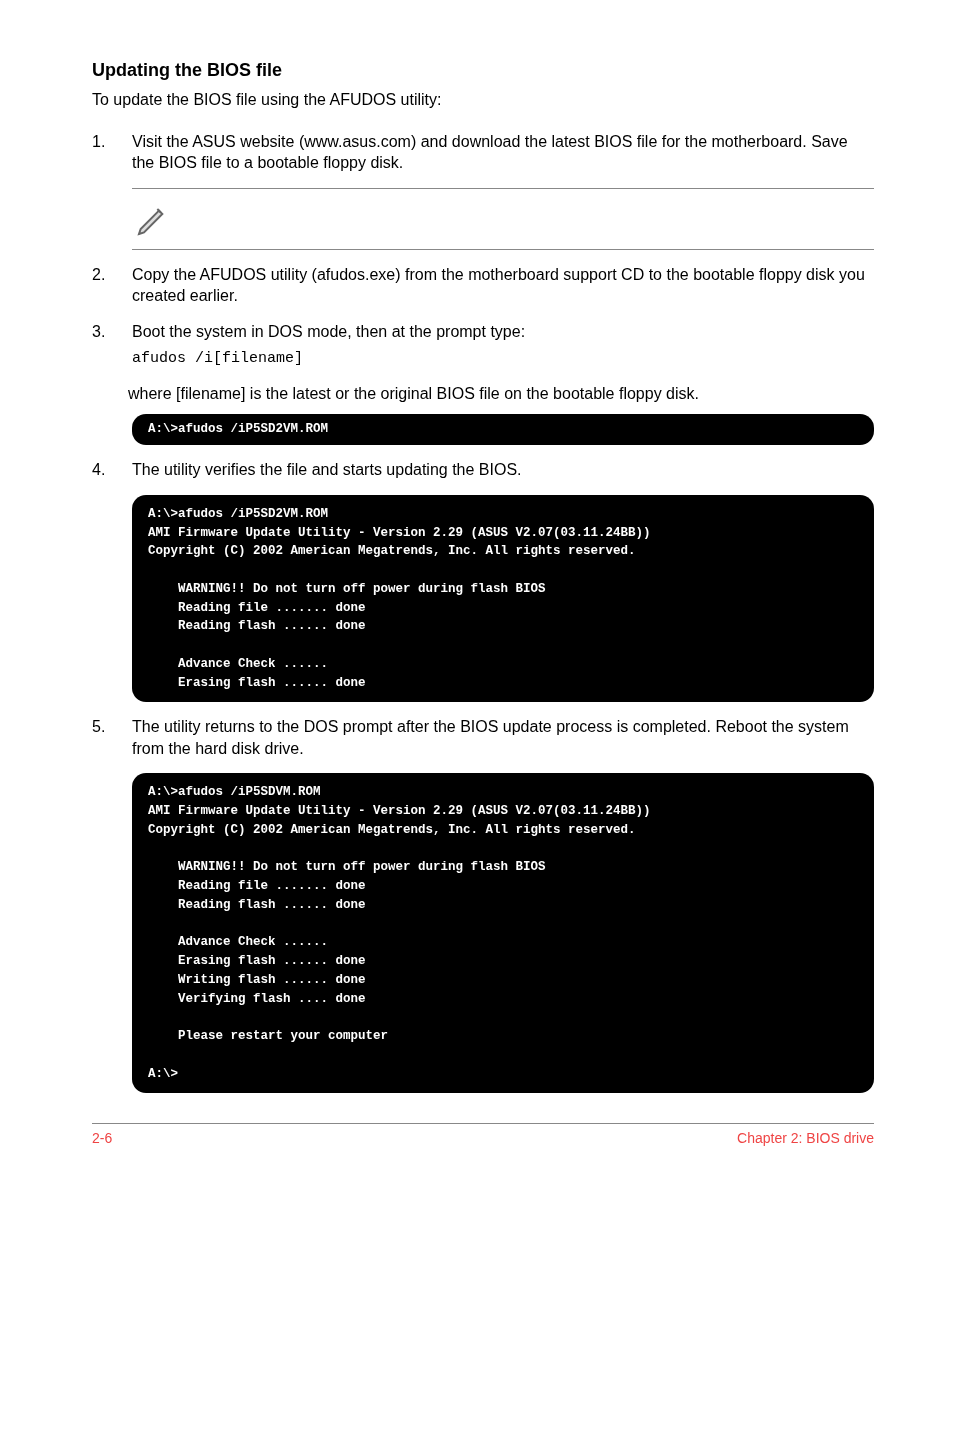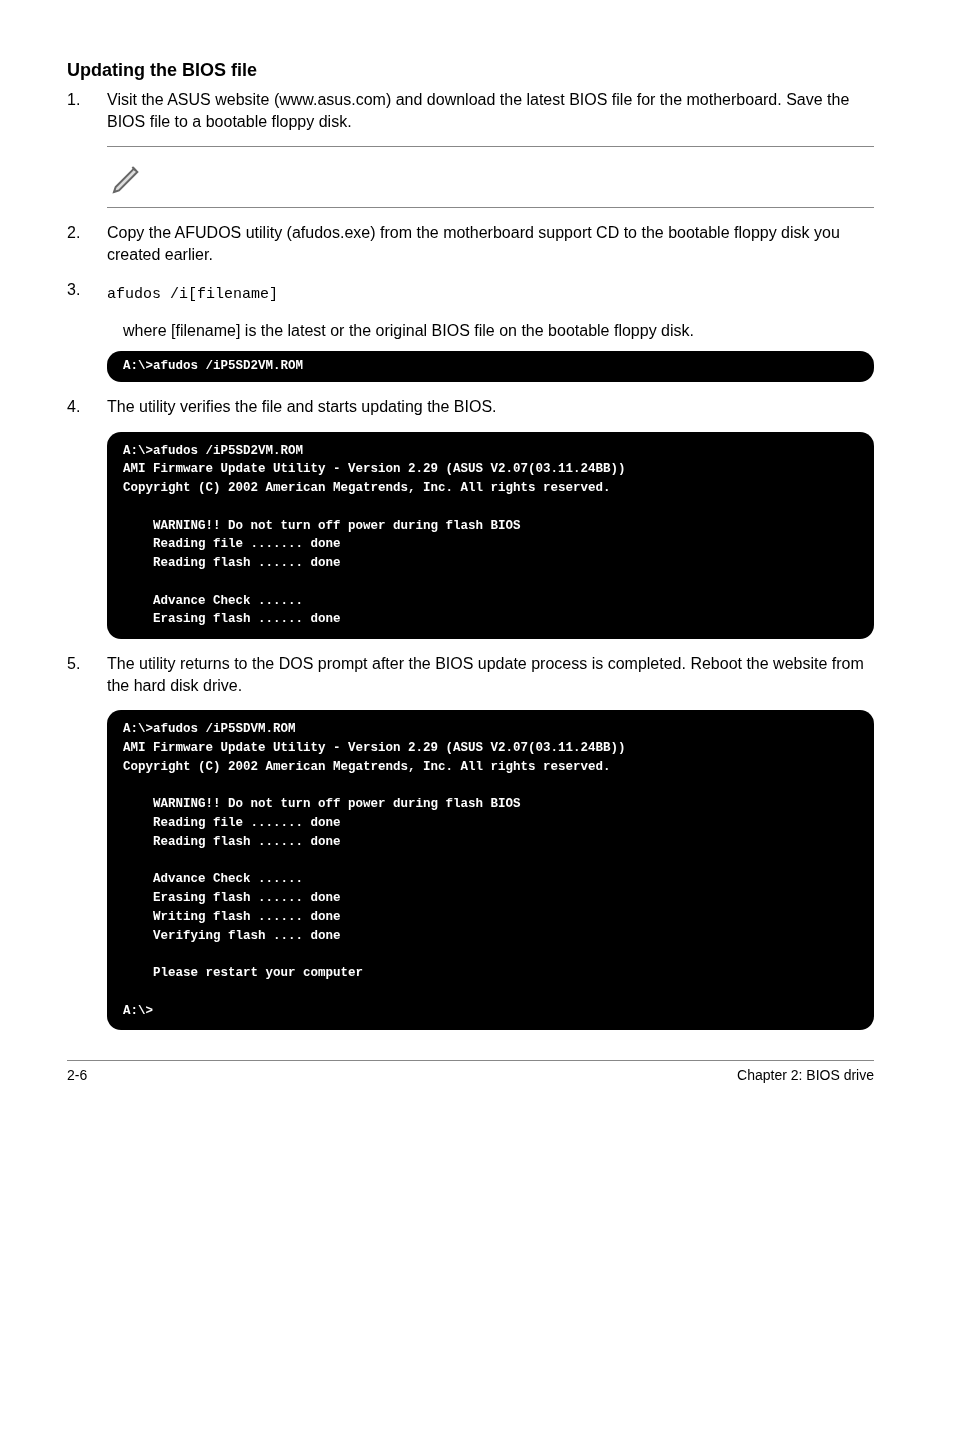--- a/index.html
+++ b/index.html
@@ -4,21 +4,21 @@
 <style>
   body {
     margin: 0;
     padding: 0;
     background: #ffffff;
     font-family: Arial, Helvetica, sans-serif;
     color: #000;
     width: 954px;
   }
   .page {
-    padding: 60px 80px 30px 67px;
+    padding: 60px 80px 30px 92px;
   }
   h3 {
     font-size: 18px;
     font-weight: bold;
     margin: 0 0 8px 0;
   }
   .intro {
     font-size: 16px;
     margin: 0 0 20px 0;
     line-height: 1.35;
@@ -65,21 +65,21 @@
   .callout.warn .icon svg { color:#f5b400; }
   .callout.note .icon svg { color:#888; }
   .mono {
     font-family: "Courier New", monospace;
     font-weight: normal;
     font-size: 15px;
     white-space: pre;
     margin-top: 6px;
   }
   .indent-para {
-    margin-left: 56px;
+    margin-left: 36px;
     font-size: 16px;
     line-height: 1.35;
     margin-bottom: 10px;
     margin-top:10px;
   }
   .terminal {
     background: #000;
     color: #fff;
     font-family: "Courier New", monospace;
     font-size: 12.5px;
@@ -93,29 +93,30 @@
   .terminal.small {
     padding: 6px 16px;
   }
   .footer {
     border-top: 1px solid #888;
     margin-top: 30px;
     padding-top: 6px;
     display: flex;
     justify-content: space-between;
     font-size: 14px;
-    color: #000000;
+    color: #ef4444;
   }
 </style>
 </head>
 <body>
 
 <div class="page">
 
   <h3>Updating the BIOS file</h3>
+  <p class="intro">To update the BIOS file using the AFUDOS utility:</p>
 
   <ol class="main-list">
     <li>
       <span class="num">1.</span>
       <span class="body">Visit the ASUS website (www.asus.com) and download the latest BIOS file for the motherboard. Save the BIOS file to a bootable floppy disk.</span>
     </li>
   </ol>
 
   <div class="callout note">
     <span class="icon">
@@ -127,20 +128,21 @@
   </div>
 
   <ol class="main-list">
     <li>
       <span class="num">2.</span>
       <span class="body">Copy the AFUDOS utility (afudos.exe) from the motherboard support CD to the bootable floppy disk you created earlier.</span>
     </li>
     <li>
       <span class="num">3.</span>
       <span class="body">
+        <span>Boot the system in DOS mode, then at the prompt type:</span>
         <div class="mono">afudos /i[filename]</div>
       </span>
     </li>
   </ol>
 
   <p class="indent-para">where [filename] is the latest or the original BIOS file on the bootable floppy disk.</p>
 
   <div class="terminal small">A:\&gt;afudos /iP5SD2VM.ROM</div>
 
   <ol class="main-list">
@@ -158,21 +160,21 @@
     Reading file ....... done
     Reading flash ...... done
 
     Advance Check ......
     Erasing flash ...... done</div>
 
 
   <ol class="main-list">
     <li>
       <span class="num">5.</span>
-      <span class="body">The utility returns to the DOS prompt after the BIOS update process is completed. Reboot the website from the hard disk drive.</span>
+      <span class="body">The utility returns to the DOS prompt after the BIOS update process is completed. Reboot the system from the hard disk drive.</span>
     </li>
   </ol>
 
   <div class="terminal">A:\&gt;afudos /iP5SDVM.ROM
 AMI Firmware Update Utility - Version 2.29 (ASUS V2.07(03.11.24BB))
 Copyright (C) 2002 American Megatrends, Inc. All rights reserved.
 
     WARNING!! Do not turn off power during flash BIOS
     Reading file ....... done
     Reading flash ...... done

